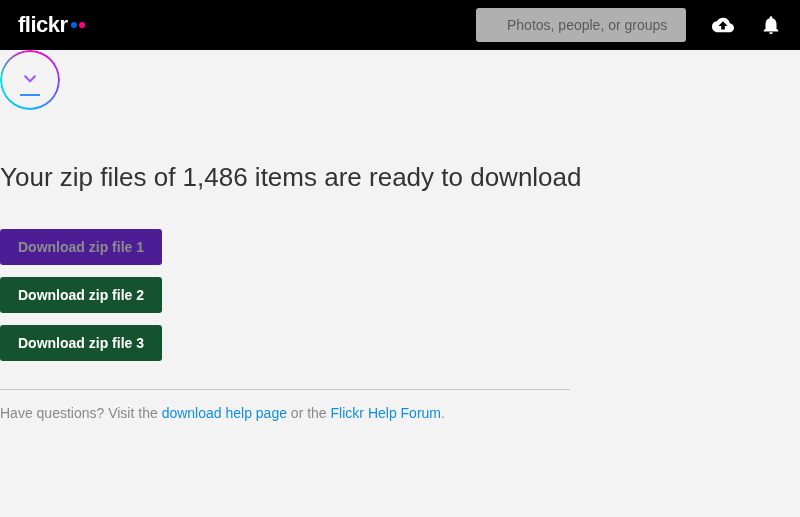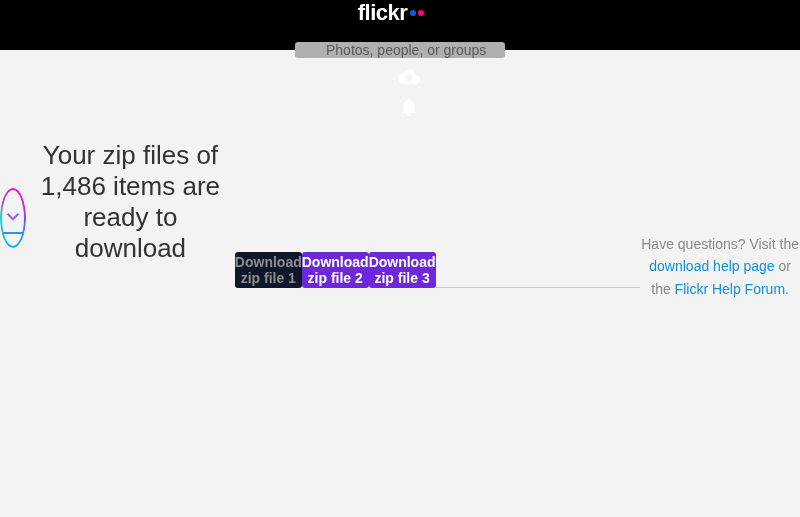--- a/index.html
+++ b/index.html
@@ -10,21 +10,20 @@
     height: 517px;
     overflow: hidden;
   }
   .navbar {
     background: #000;
     height: 50px;
     display: flex;
     align-items: center;
     padding: 0 18px;
     gap: 8px;
-    flex-direction: column;
   }
   .logo {
     font-weight: 700;
     font-size: 22px;
     color: #fff;
     display: flex;
     align-items: center;
     margin-right: 18px;
     letter-spacing: -0.5px;
   }
@@ -55,23 +54,22 @@
   .search-input {
     background:transparent; border:none; outline:none;
     font-size:14px; color:#555; flex:1;
   }
   .search-input::placeholder { color:#5a5a5a; }
   .nav-icon { color:#fff; margin-left:18px; cursor:pointer; display:flex; align-items:center; }
   .nav-icon svg { width:22px; height:22px; fill:#fff; }
 
   .content {
     display:flex;
-    flex-direction:row;
-    align-items:flex-end;
-    padding-top:90px;
+    flex-direction:column;
+    align-items:flex-start;
   }
   .download-badge {
     width:60px; height:60px;
     border-radius:50%;
     display:flex;
     align-items:center;
     justify-content:center;
     position:relative;
     margin-bottom:52px;
   }
@@ -104,26 +102,26 @@
     width:162px;
     height:36px;
     border:none;
     border-radius:3px;
     font-size:14px;
     font-weight:600;
     margin-bottom:12px;
     cursor:pointer;
   }
   .btn-disabled {
-    background:#0f172a;
+    background:#4c1d95;
     color:#8c8c8c;
     cursor:default;
   }
   .btn-primary {
-    background:#6d28d9;
+    background:#14532d;
     color:#fff;
   }
   .divider {
     width:570px;
     height:1px;
     background:#c8c8c8;
     margin:16px 0 12px;
   }
   .help-line {
     color:#898989;

